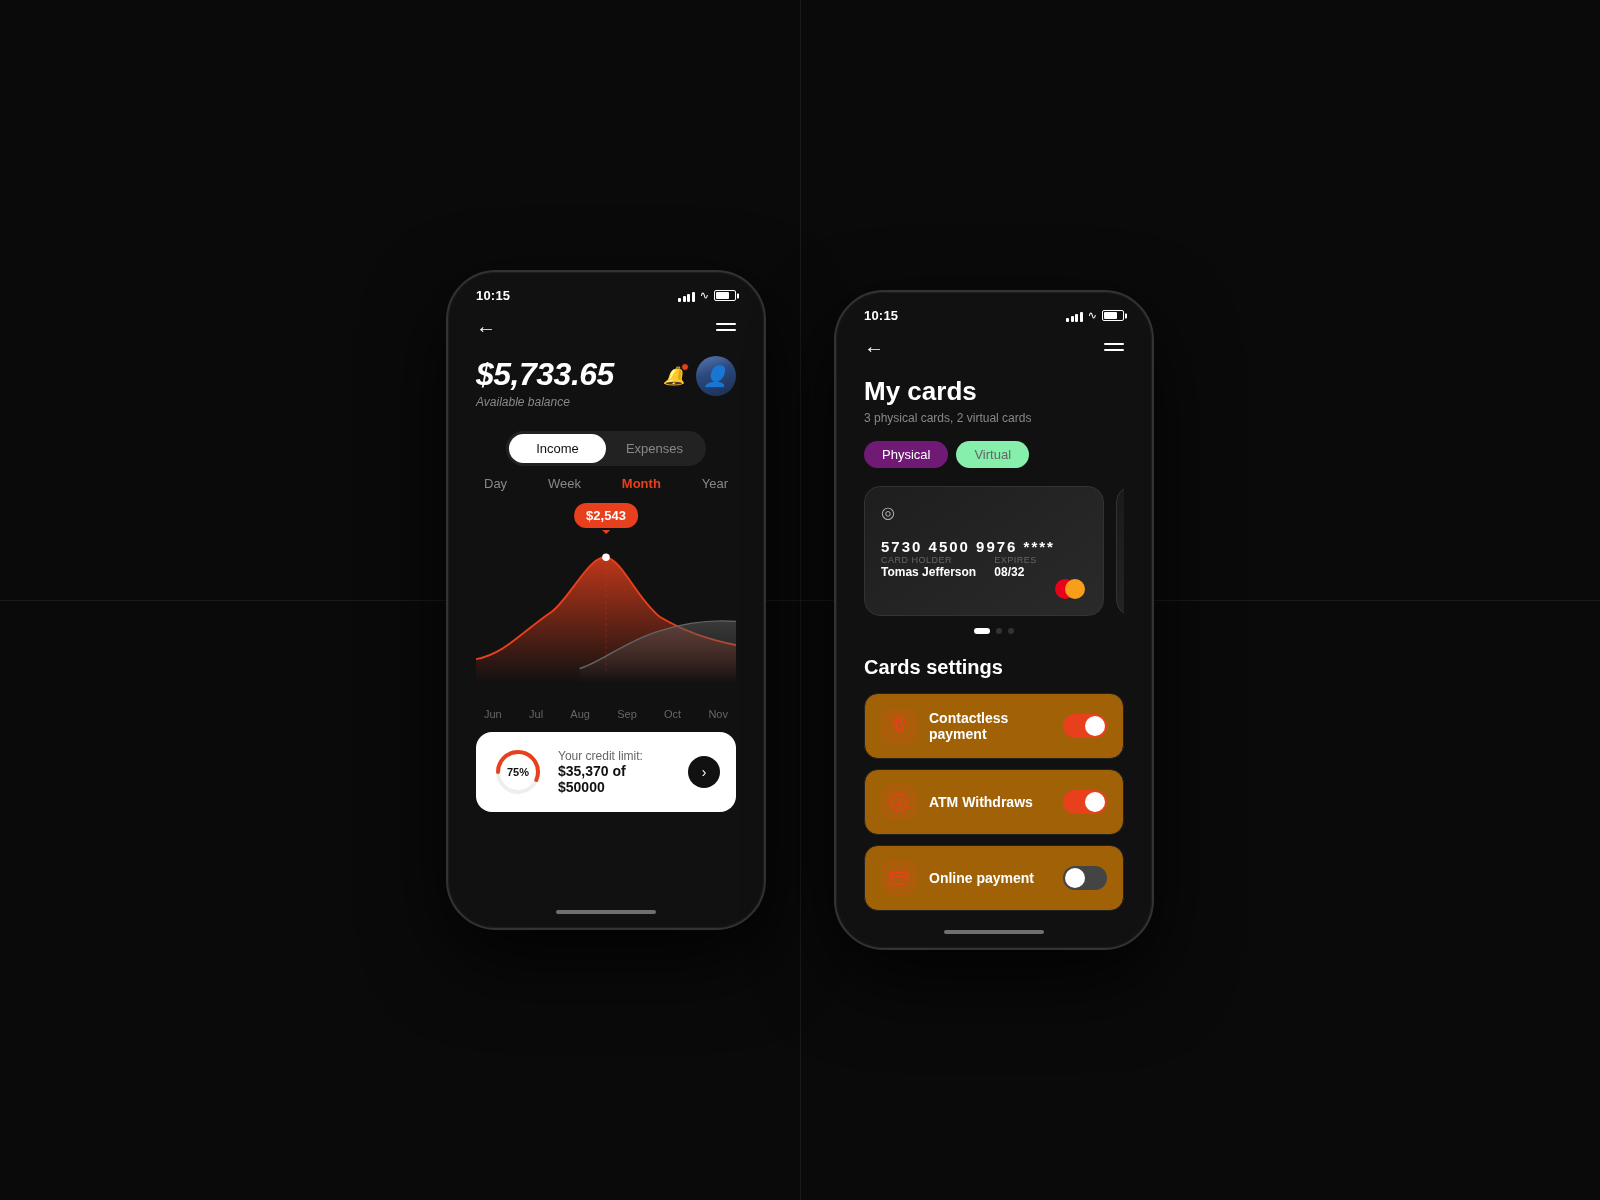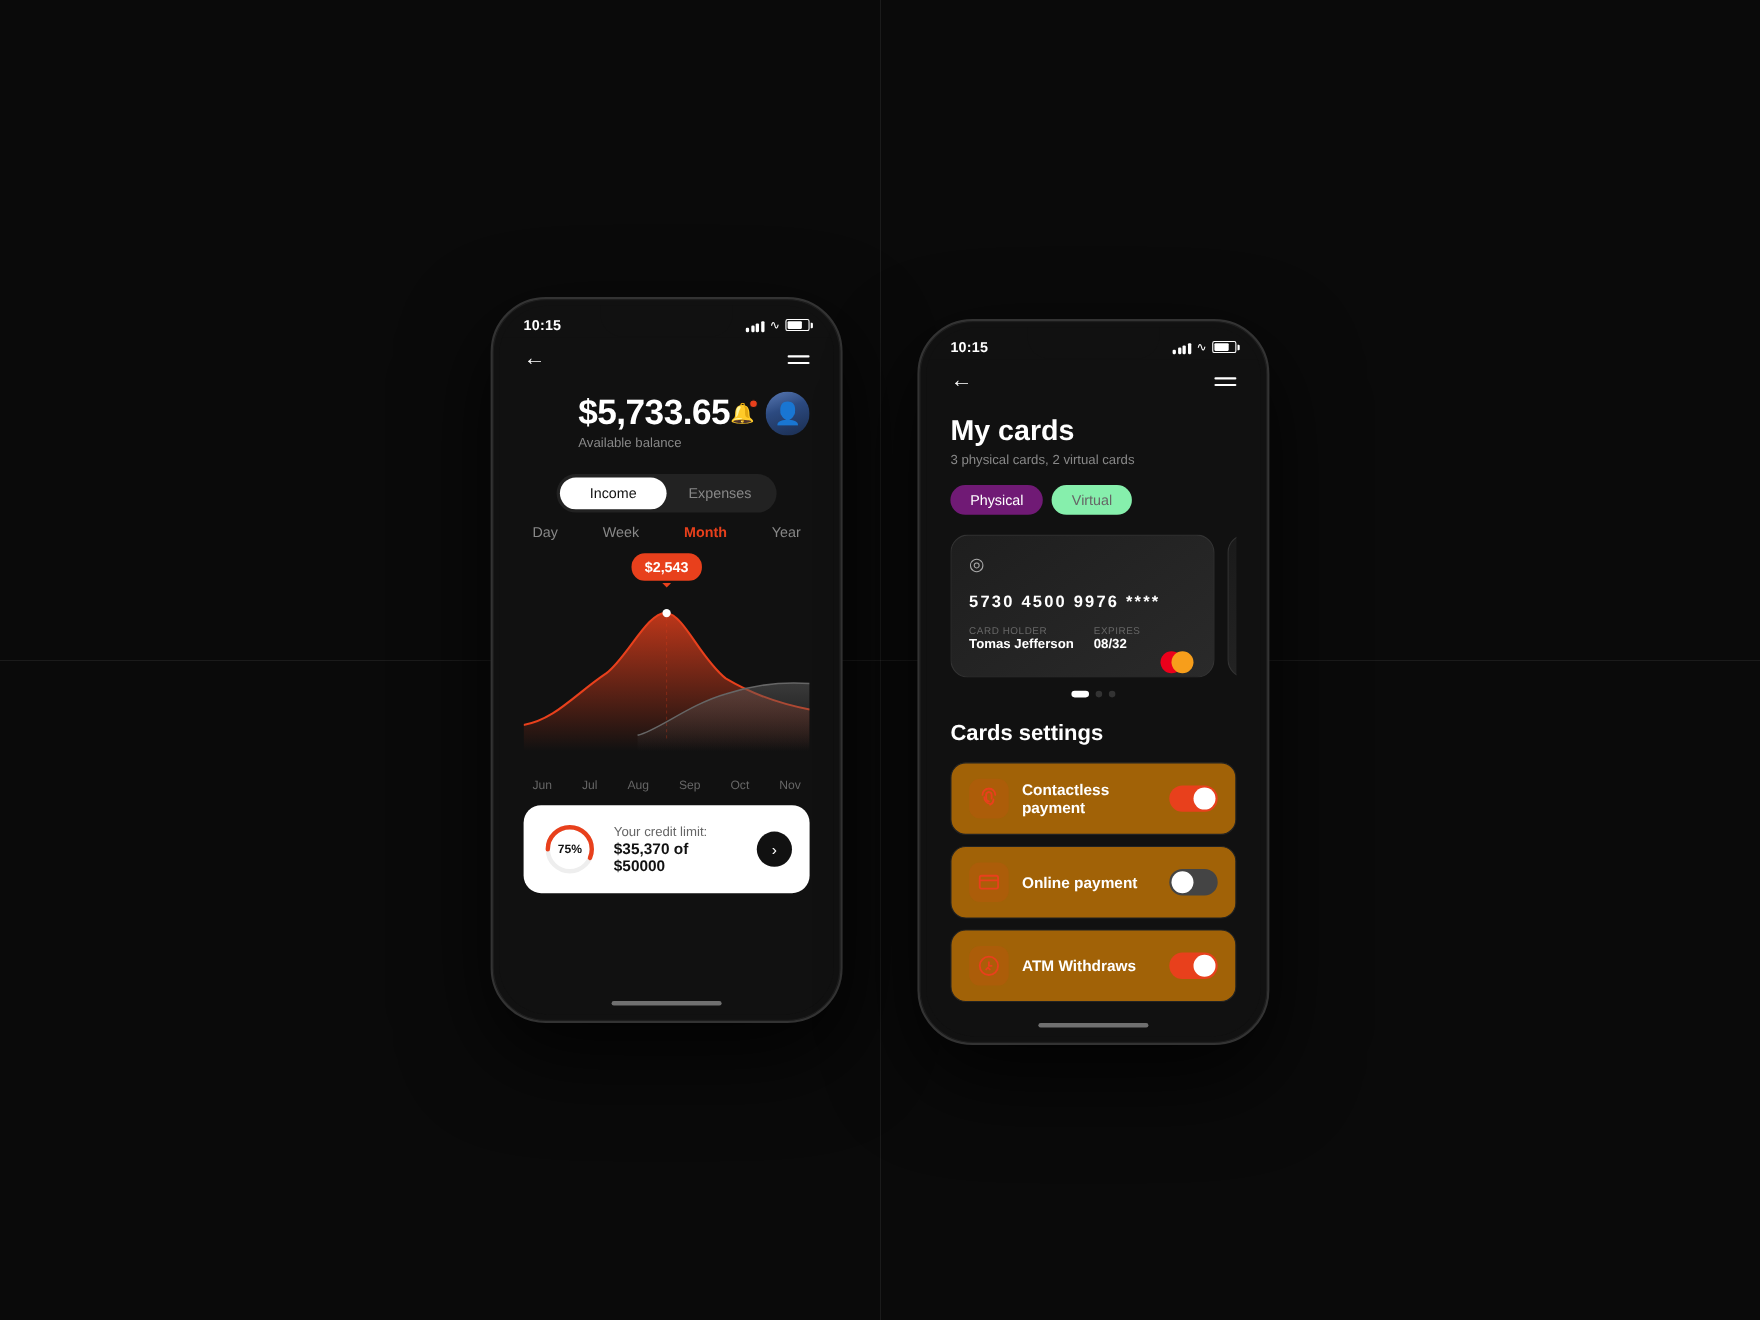--- a/index.html
+++ b/index.html
@@ -166,22 +166,23 @@
     }
     .menu-line {
       width: 20px;
       height: 2px;
       background: #fff;
       border-radius: 1px;
     }
     .balance-section {
       display: flex;
       align-items: flex-start;
-      justify-content: flex-end;
+      justify-content: space-between;
       margin-bottom: 22px;
+      font-style: italic;
     }
     .balance-left {}
     .balance-amount {
       font-size: 32px;
       font-weight: 700;
       color: #fff;
       letter-spacing: -0.5px;
     }
     .balance-label {
       font-size: 12px;
@@ -435,21 +436,20 @@
     .card-nfc {
       font-size: 16px;
       color: #aaa;
       margin-bottom: 16px;
     }
     .card-number {
       font-size: 15px;
       font-weight: 600;
       color: #fff;
       letter-spacing: 2px;
-      margin-bottom: 12px;
     }
     .card-details {
       display: flex;
       justify-content: space-between;
       align-items: flex-end;
     }
     .card-detail-group {}
     .card-detail-label {
       font-size: 9px;
       color: #666;
@@ -759,43 +759,43 @@
           </div>
           <span class="setting-label">Contactless payment</span>
           <div class="toggle-switch on">
             <div class="toggle-knob"></div>
           </div>
         </div>
 
         <div class="setting-item">
           <div class="setting-icon">
             <svg width="20" height="20" viewBox="0 0 24 24" fill="none" stroke="#e8401c" stroke-width="2" stroke-linecap="round" stroke-linejoin="round">
-              <rect x="2" y="5" width="20" height="14" rx="2"></rect>
-              <line x1="2" y1="10" x2="22" y2="10"></line>
-            </svg>
-          </div>
-          <span class="setting-label">Online payment</span>
-          <div class="toggle-switch off">
-            <div class="toggle-knob"></div>
-          </div>
-        </div>
-
-        <div class="setting-item">
-          <div class="setting-icon">
-            <svg width="20" height="20" viewBox="0 0 24 24" fill="none" stroke="#e8401c" stroke-width="2" stroke-linecap="round" stroke-linejoin="round">
               <circle cx="12" cy="12" r="10"></circle>
               <line x1="12" y1="8" x2="12" y2="12"></line>
               <line x1="12" y1="12" x2="15" y2="12"></line>
               <path d="M9 16l2-2 2 2"></path>
             </svg>
           </div>
           <span class="setting-label">ATM Withdraws</span>
           <div class="toggle-switch on">
             <div class="toggle-knob"></div>
           </div>
         </div>
+
+        <div class="setting-item">
+          <div class="setting-icon">
+            <svg width="20" height="20" viewBox="0 0 24 24" fill="none" stroke="#e8401c" stroke-width="2" stroke-linecap="round" stroke-linejoin="round">
+              <rect x="2" y="5" width="20" height="14" rx="2"></rect>
+              <line x1="2" y1="10" x2="22" y2="10"></line>
+            </svg>
+          </div>
+          <span class="setting-label">Online payment</span>
+          <div class="toggle-switch off">
+            <div class="toggle-knob"></div>
+          </div>
+        </div>
       </div>
 
       <div class="home-indicator"></div>
     </div>
   </div>
 
 </div>
 
 </body></html>

